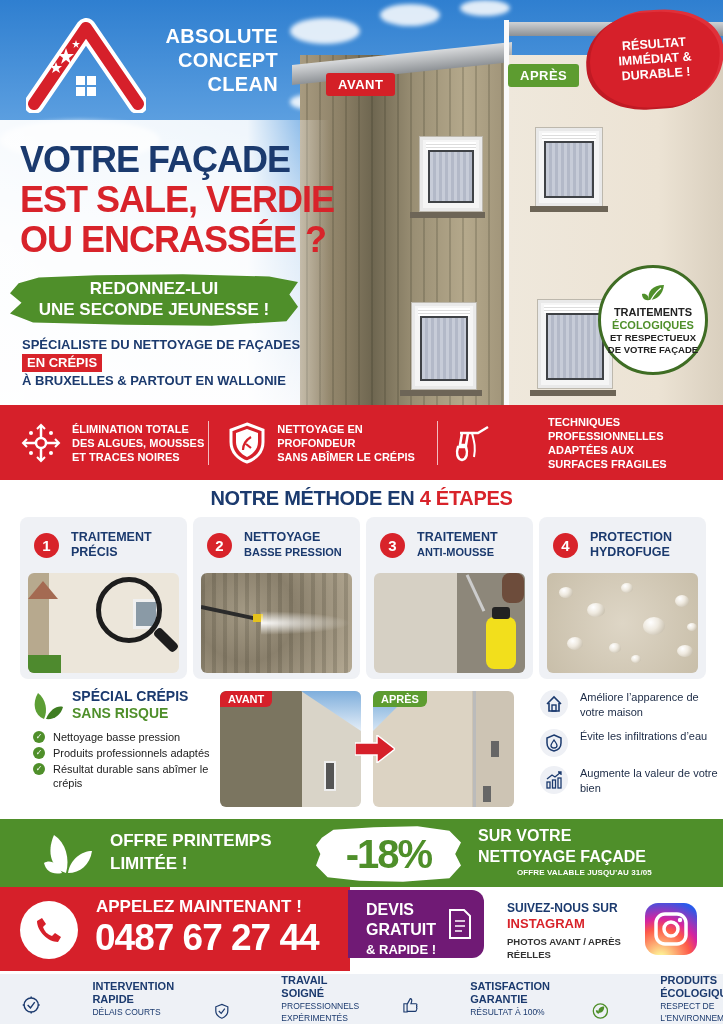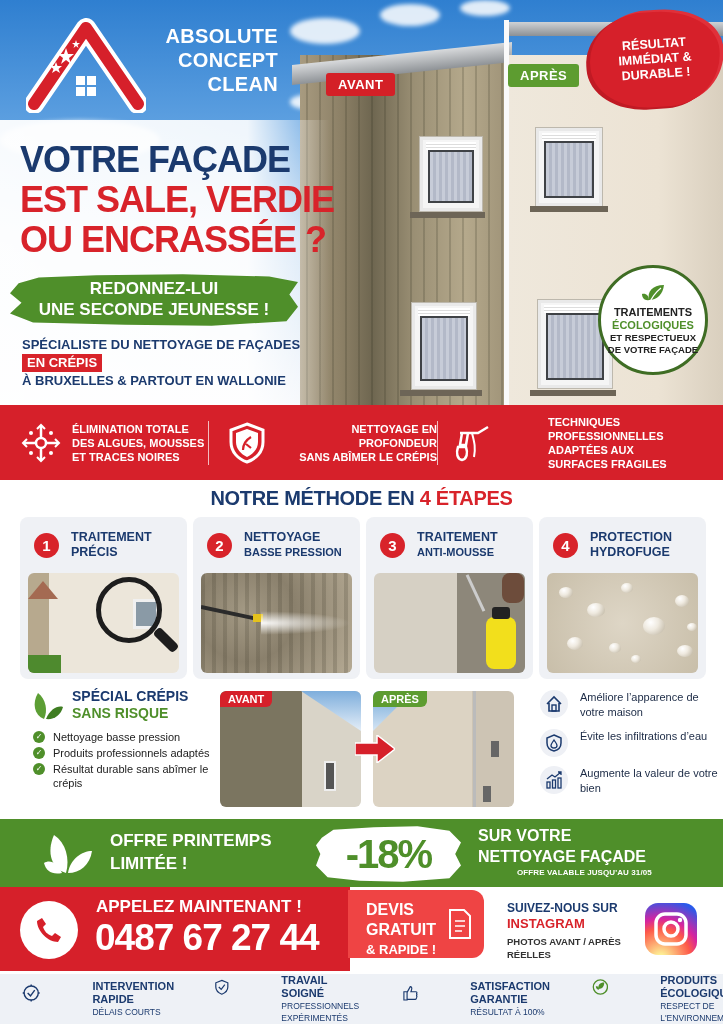--- a/index.html
+++ b/index.html
@@ -115,35 +115,35 @@
     clip-path: polygon(4% 22%, 12% 8%, 40% 4%, 70% 2%, 92% 10%, 100% 30%, 96% 50%, 100% 70%, 92% 92%, 60% 98%, 30% 96%, 8% 90%, 0% 70%, 3% 50%, 0% 35%);
     color:#4f8f2a; font-weight:700; font-size: 40px; line-height: 58px; text-align:center; letter-spacing: -2px; }
   .offer-right { position:absolute; left: 478px; top: 6px; color:#fff; font-weight:700; font-size: 16px; line-height: 21px; }
   .offer-right .small { font-size: 8px; line-height: 12px; display:block; letter-spacing: .1px; margin-left: 39px; }
 
   
   .call { position:absolute; left: 0; top: 887px; width: 350px; height: 84px; background:#d6202a; }
   .phone-circle { position:absolute; left: 20px; top: 14px; width: 58px; height: 58px; border-radius: 50%; background:#fff; display:flex; align-items:center; justify-content:center; }
   .call-label { position:absolute; left: 96px; top: 10px; color:#fff; font-weight:700; font-size: 17px; }
   .call-number { position:absolute; left: 95px; top: 30px; color:#fff; font-weight:700; font-size: 37px; letter-spacing: -1px; }
-  .devis { position:absolute; left: 348px; top: 890px; width: 136px; height: 68px; background:#ef4444; border-radius: 0 12px 12px 0; color:#fff; }
+  .devis { position:absolute; left: 348px; top: 890px; width: 136px; height: 68px; background:#701a75; border-radius: 0 12px 12px 0; color:#fff; }
   .devis-txt { position:absolute; left: 18px; top: 10px; font-weight:700; font-size: 16px; line-height: 20px; }
   .devis-txt .s3 { font-size: 13px; }
   .devis-ico { position:absolute; left: 100px; top: 18px; width: 24px; height: 32px; }
   .insta { position:absolute; left: 485px; top: 887px; width: 238px; height: 84px; background:#fff; }
   .insta-txt { position:absolute; left: 22px; top: 14px; font-weight:700; }
   .insta-txt .a { color:#1b3a6e; font-size: 12px; display:block; line-height: 15px; }
   .insta-txt .b { color:#d8232a; font-size: 13px; display:block; line-height: 16px; }
   .insta-txt .c { color:#333; font-size: 9.5px; display:block; line-height: 13px; margin-top: 3px; width: 120px; }
   .insta-logo { position:absolute; left: 160px; top: 16px; width: 52px; height: 52px; border-radius: 13px;
     background: radial-gradient(circle at 30% 107%, #fdf497 0%, #fdf497 5%, #fd5949 45%, #d6249f 60%, #285AEB 90%); }
 
   
   .footer { position:absolute; left: 0; top: 974px; width: 723px; height: 50px; background:#eef1f6; display:flex; align-items:center; padding-left: 22px; }
-  .f-item { display:flex; align-items:flex-start;gap:42px; }
+  .f-item { display:flex; align-items:flex-end;gap:42px; }
   .f-item .fic { width: 26px; height: 26px; margin-right: 10px; }
   .f-item .ft { font-weight:700; color:#1b3a6e; font-size: 11px; line-height: 13px; }
   .f-item .fs { color:#1b3a6e; font-size: 8.5px; line-height: 12px; display:block; font-weight: 400; }
   .f-sep { width: 1px; height: 28px; background:#bcc3cf; margin: 0 16px; }
 </style>
 </head>
 <body>
 
 <section class="hero">
   <div class="cloud" style="left:290px;top:18px;width:70px;height:26px;"></div>
@@ -251,21 +251,21 @@
           <circle cx="30" cy="30" r="2" fill="#fff"></circle>
       </svg>
     </span>
     <span>
       <span style="display:block">ÉLIMINATION TOTALE</span>
       <span style="display:block">DES ALGUES, MOUSSES</span>
       <span style="display:block">ET TRACES NOIRES</span>
     </span>
   </div>
   <div class="vsep"></div>
-  <div class="feature" style="margin-left:18px;width:210px;text-align:right;">
+  <div class="feature" style="margin-left:18px;width:210px;">
     <span class="ico">
       <svg width="38" height="42" viewBox="0 0 38 42">
         <path d="M19 2 L35 8 V20 C35 30 28 37 19 40 C10 37 3 30 3 20 V8 Z" fill="none" stroke="#fff" stroke-width="3"></path>
         <path d="M19 7 L30 11 V20 C30 27 25 32 19 35 C13 32 8 27 8 20 V11 Z" fill="#fff"></path>
         <path d="M15 28 C15 22 18 18 23 15 M18 22 L23 26" stroke="#d6202a" stroke-width="2.2" fill="none"></path>
       </svg>
     </span>
     <span>
       <span style="display:block">NETTOYAGE EN PROFONDEUR</span>
       <span style="display:block">SANS ABÎMER LE CRÉPIS</span>

